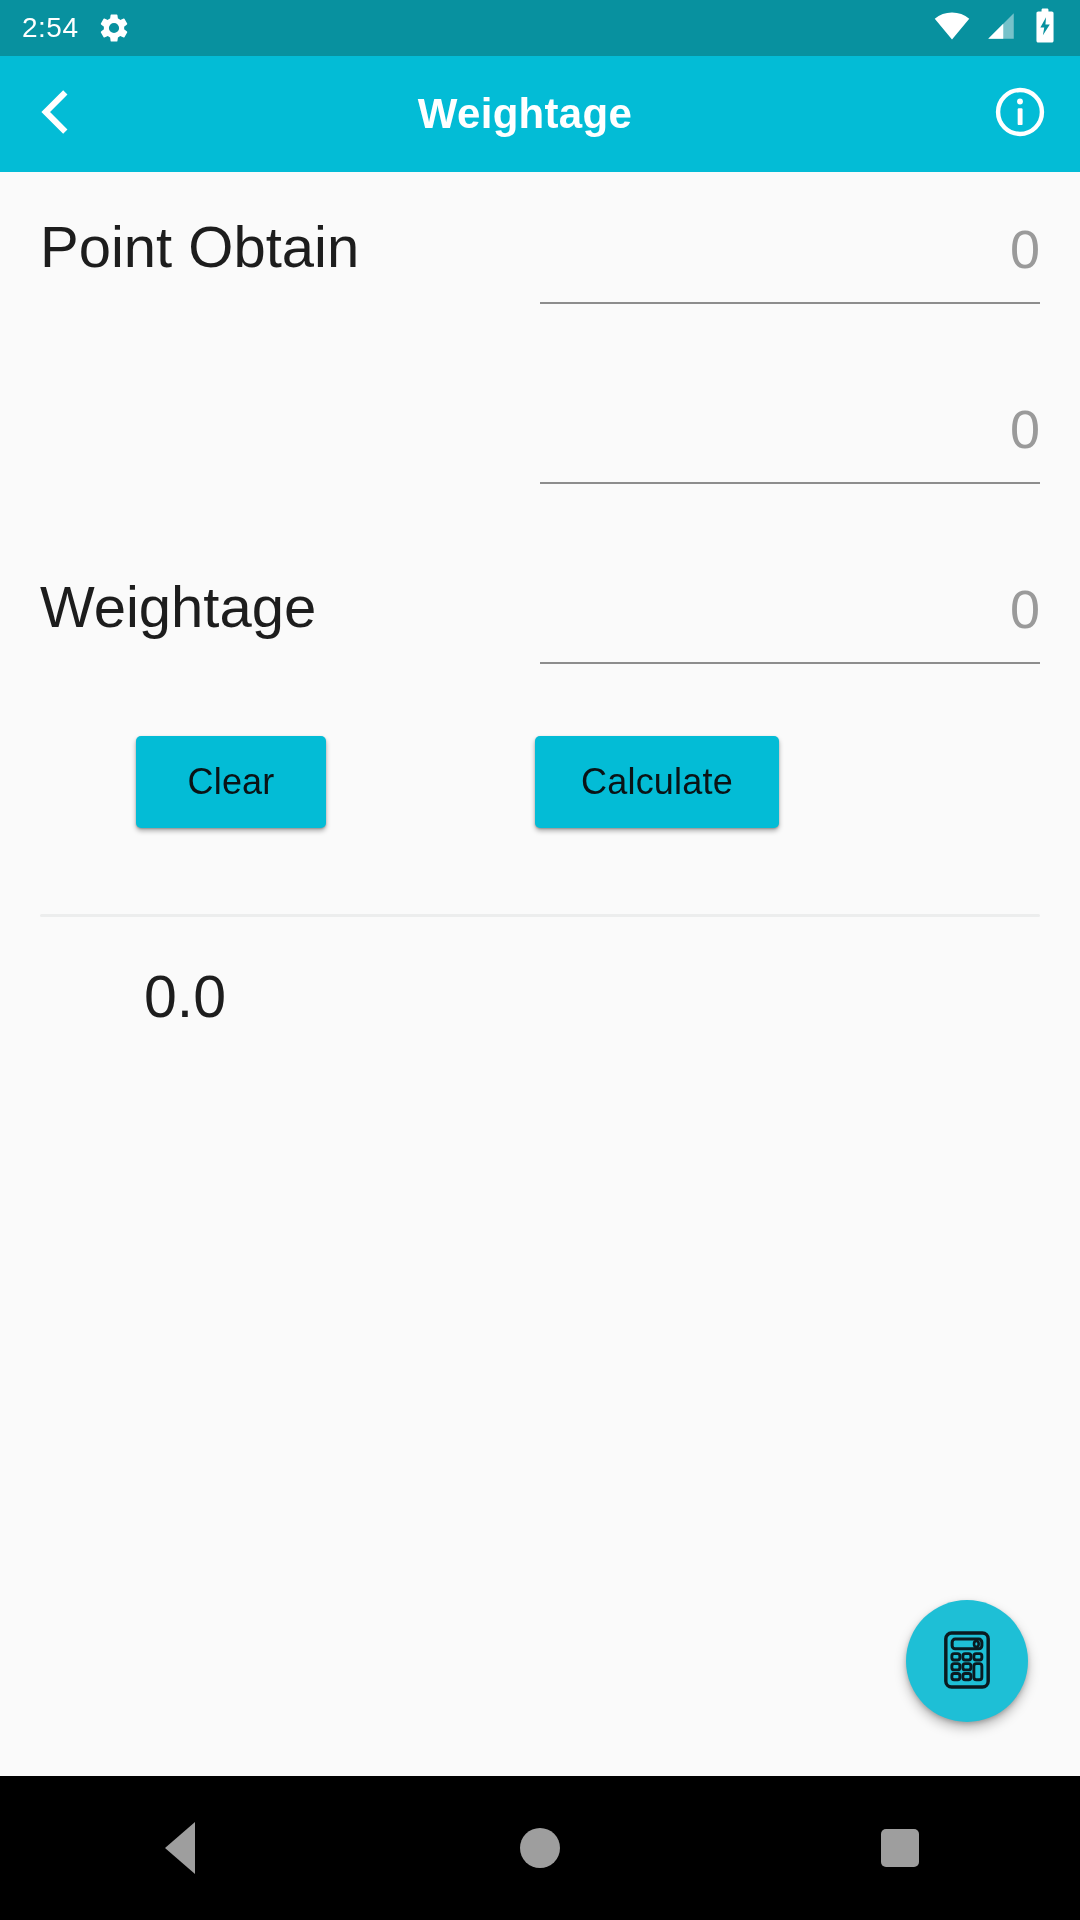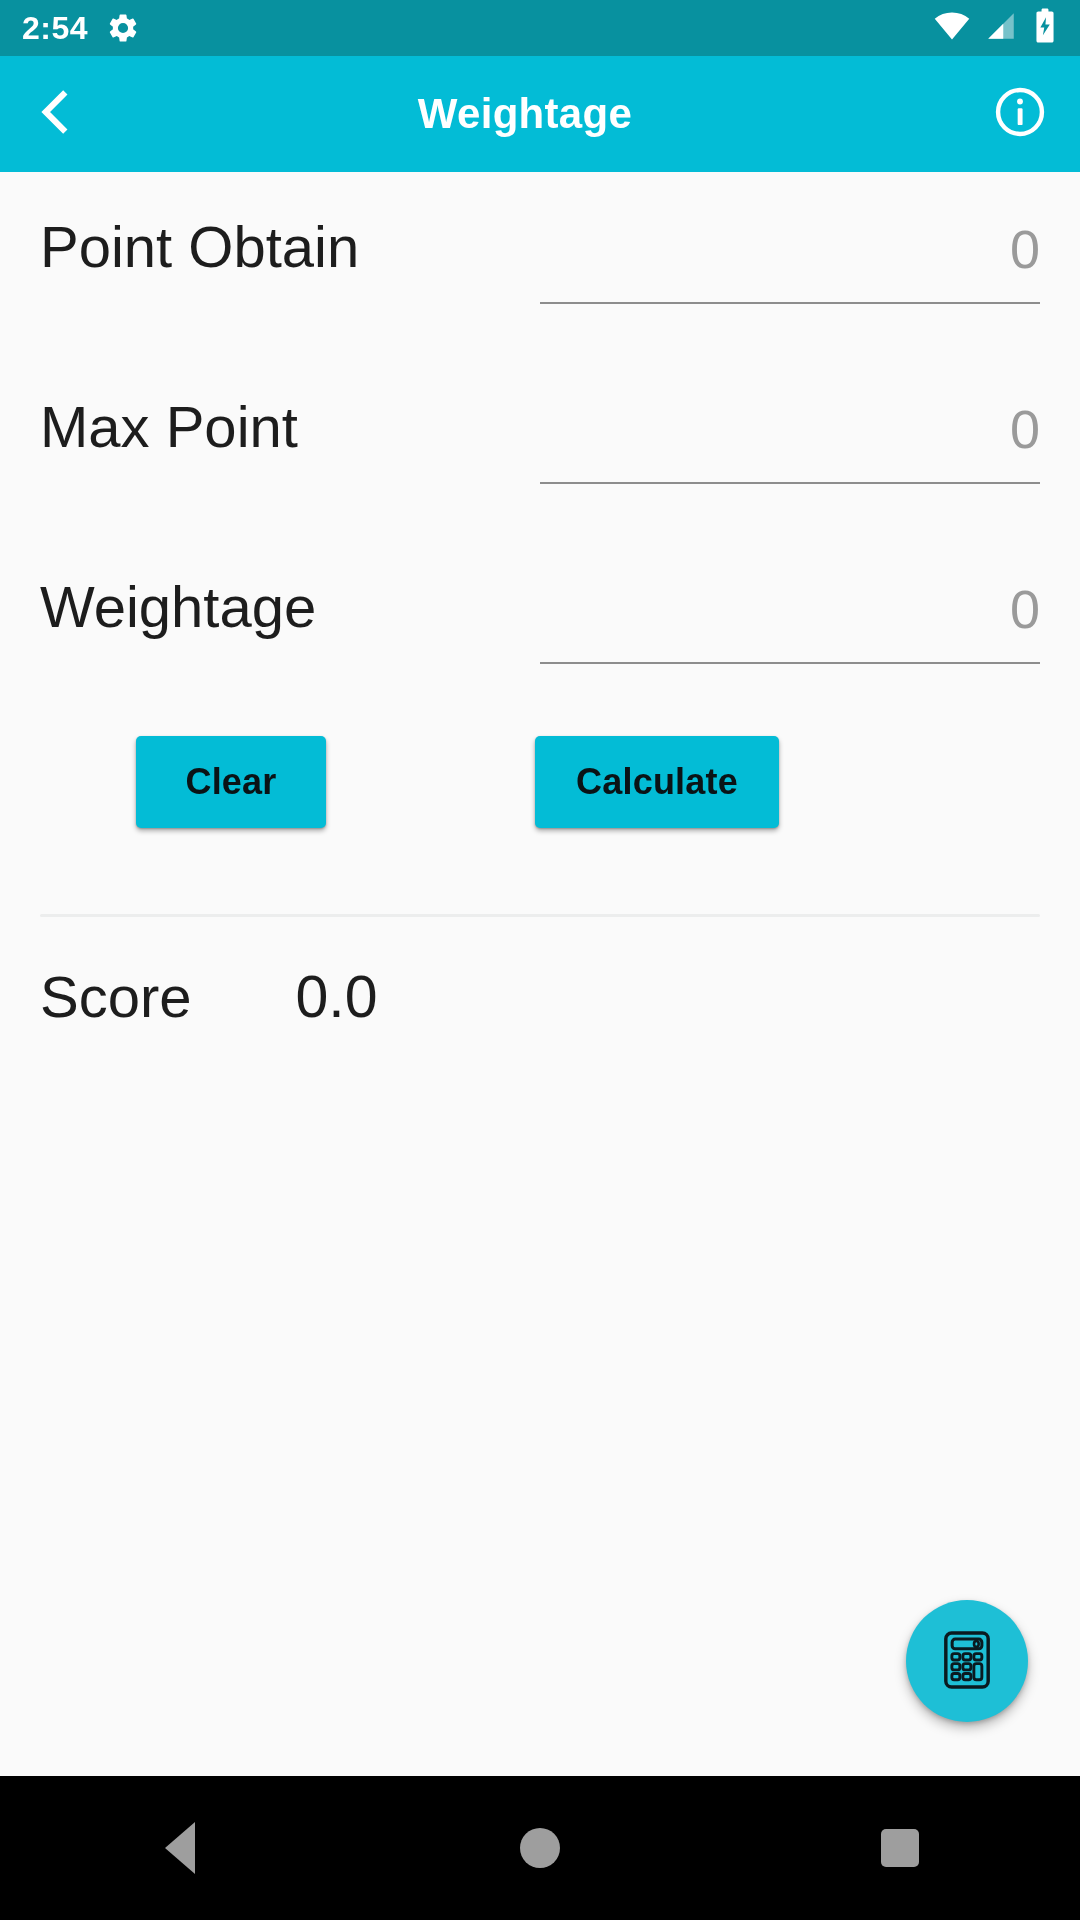--- a/index.html
+++ b/index.html
@@ -10,21 +10,21 @@
     overflow:hidden;
   }
   #screen { position:relative; width:1080px; height:1920px; background:#fafafa; }
 
   
   .statusbar {
     position:absolute; top:0; left:0; width:1080px; height:56px;
     background:#08919f; display:flex; align-items:center; padding:0 22px;
   }
   .status-clock {
-    color:#ffffff; font-size:32px; font-weight:700; letter-spacing:.5px;
+    color:#ffffff; font-size:28px; font-weight:400; letter-spacing:.5px;
     line-height:56px;
   }
   .status-gear { margin-left:18px; display:flex; align-items:center; }
   .status-right { margin-left:auto; display:flex; align-items:center; gap:14px; }
 
   
   .appbar {
     position:absolute; top:56px; left:0; width:1080px; height:116px;
     background:#03bcd6; display:flex; align-items:center;
   }
@@ -66,21 +66,21 @@
   }
 
   
   .button-row {
     position:relative; height:140px; display:flex; align-items:center;
     padding:0 40px;
   }
   .btn {
     background:#03bcd6; border:none; border-radius:5px;
     font-family:"Liberation Sans", sans-serif;
-    font-size:36px; font-weight:bold; color:#0a1316;
+    font-size:36px; font-weight:normal; color:#0a1316;
     box-shadow:0 3px 5px rgba(0,0,0,.30), 0 1px 2px rgba(0,0,0,.20);
     cursor:pointer; letter-spacing:.2px;
   }
   #btn-clear { width:190px; height:92px; margin-left:96px; }
   #btn-calculate { width:244px; height:92px; margin-left:209px; }
 
   
   .divider {
     margin:62px 40px 0 40px; height:3px; background:#eceded; border-radius:2px;
   }
@@ -171,21 +171,20 @@
 
     <div class="field-row first">
       <div class="field-label">Point Obtain</div>
       <div class="field-input-wrap">
         <input class="field-input" type="text" inputmode="numeric" placeholder="0" style="">
         <div class="field-underline"></div>
       </div>
     </div>
 
     <div class="field-row">
-      <div class="field-label">Max Point</div>
       <div class="field-input-wrap">
         <input class="field-input" type="text" inputmode="numeric" placeholder="0" style="">
         <div class="field-underline"></div>
       </div>
     </div>
 
     <div class="field-row">
       <div class="field-label">Weightage</div>
       <div class="field-input-wrap">
         <input class="field-input" type="text" inputmode="numeric" placeholder="0" style="">
@@ -194,21 +193,20 @@
     </div>
 
     <div class="button-row">
       <button class="btn" id="btn-clear">Clear</button>
       <button class="btn" id="btn-calculate">Calculate</button>
     </div>
 
     <div class="divider"></div>
 
     <div class="score-row">
-      <div class="score-label">Score</div>
       <div class="score-value">0.0</div>
     </div>
   </div>
 
   <button class="fab">
     <span>
       <svg width="66" height="66" viewBox="0 0 24 24" aria-hidden="true">
         <rect x="4.3" y="2.2" width="15.4" height="19.6" rx="2.1" fill="none" stroke="#0a1a20" stroke-width="1.25"></rect>
         <rect x="6.6" y="4.4" width="10.8" height="3.5" rx="1.1" fill="none" stroke="#0a1a20" stroke-width="1.1"></rect>
         <ellipse cx="15.4" cy="6.15" rx="0.85" ry="1.05" fill="none" stroke="#0a1a20" stroke-width="0.95"></ellipse>

